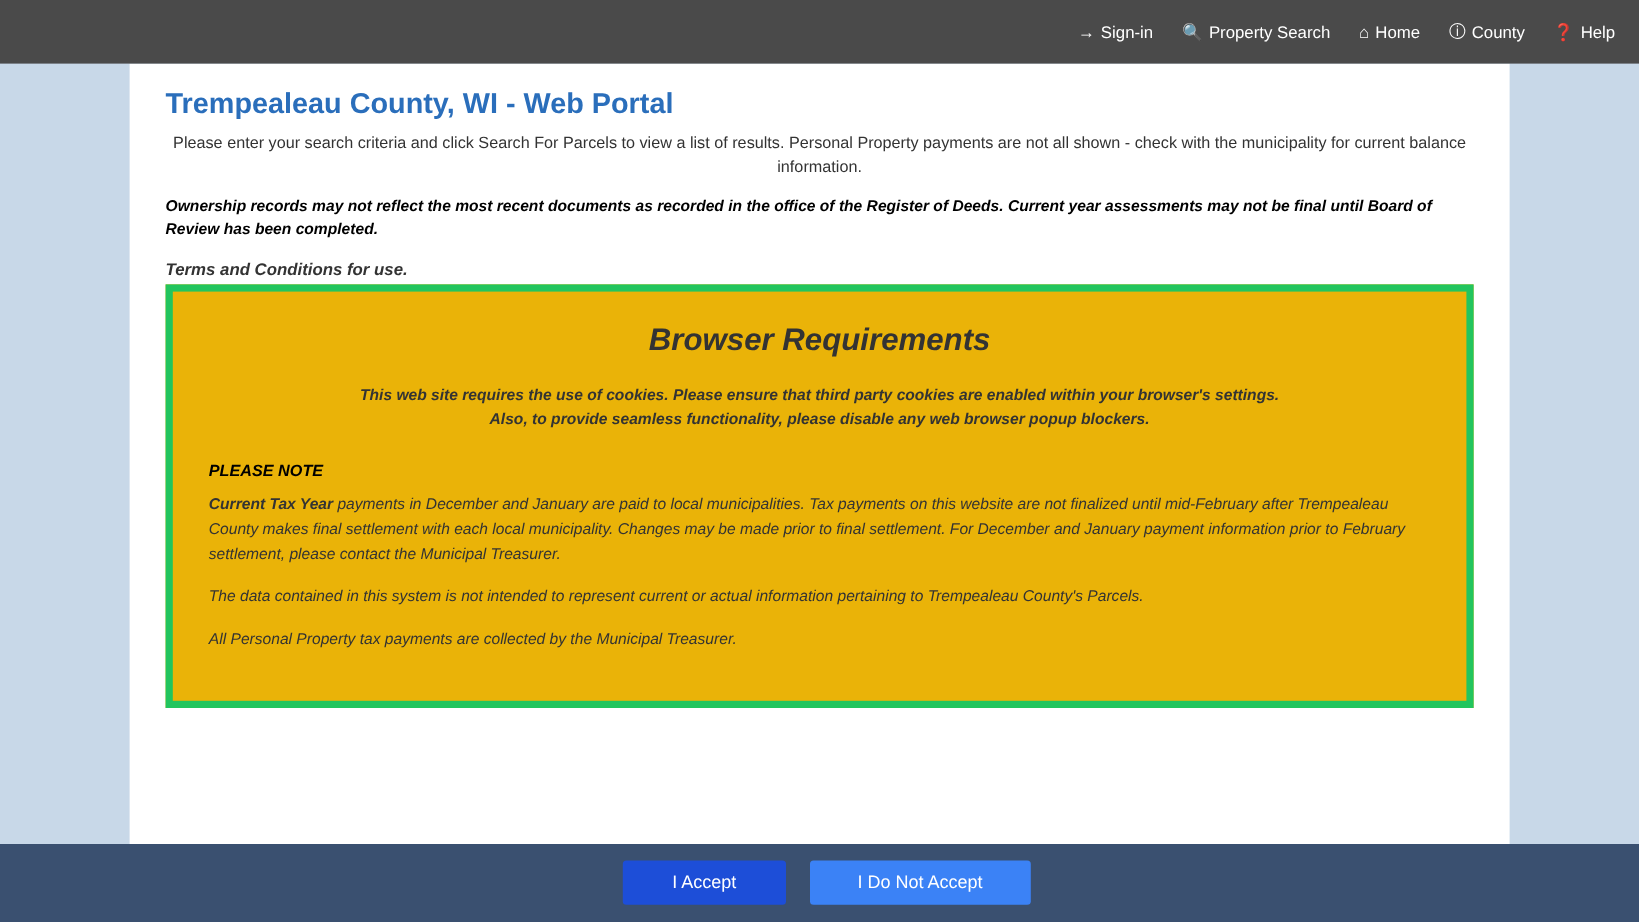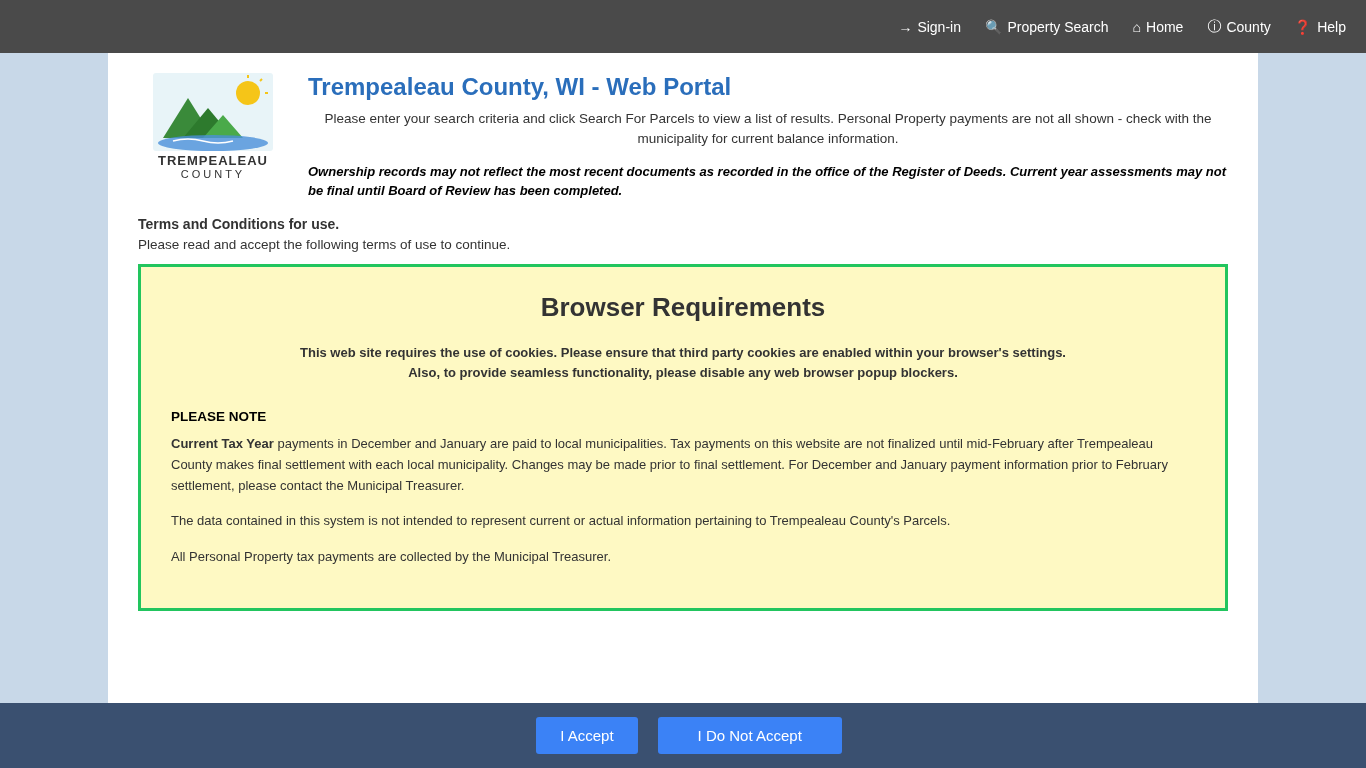--- a/index.html
+++ b/index.html
@@ -103,37 +103,38 @@
       font-style: italic;
       font-weight: bold;
       color: #000;
       font-size: 13px;
       line-height: 1.5;
     }
 
     
     .terms-section {
       margin-top: 8px;
+      font-style: italic;
     }
     .terms-title {
       font-weight: bold;
       font-size: 14px;
       margin-bottom: 5px;
       color: #333;
     }
     .terms-intro {
       font-size: 13.5px;
       color: #333;
       margin-bottom: 12px;
     }
 
     
     .terms-box {
-      border: 3px solid #22c55e;
-      background: #fef9c3;
+      border: 6px solid #22c55e;
+      background: #eab308;
       padding: 25px 30px;
       margin-bottom: 25px;
     }
     .terms-box-title {
       text-align: center;
       font-size: 26px;
       font-weight: bold;
       color: #333;
       margin-bottom: 20px;
     }
@@ -168,24 +169,24 @@
       left: 0;
       right: 0;
       background: #3a5070;
       padding: 14px;
       display: flex;
       justify-content: center;
       gap: 20px;
       z-index: 100;
     }
     .btn-accept {
-      background: #3b82f6;
+      background: #1d4ed8;
       color: #fff;
       border: none;
-      padding: 10px 24px;
+      padding: 10px 41px;
       font-size: 15px;
       cursor: pointer;
       border-radius: 3px;
       font-weight: normal;
       margin-left: 12px;
     }
     .btn-do-not-accept {
       background: #3b82f6;
       color: #fff;
       border: none;
@@ -219,56 +220,30 @@
   <a>
     <span>❓</span>
     <span>Help</span>
   </a>
 </nav>
 
 <div class="page-wrapper">
   <div class="content-area">
 
     <div class="header-section">
-      <div class="logo-area">
-
-        <div class="logo-svg-wrapper">
-          <svg width="120" height="78" viewBox="0 0 120 78" xmlns="http://www.w3.org/2000/svg">
-
-            <rect width="120" height="78" fill="#e8f4f8" rx="3"></rect>
-
-            <circle cx="95" cy="20" r="12" fill="#f5c518"></circle>
-
-            <line x1="95" y1="5" x2="95" y2="2" stroke="#f5c518" stroke-width="2"></line>
-            <line x1="107" y1="8" x2="109" y2="6" stroke="#f5c518" stroke-width="2"></line>
-            <line x1="112" y1="20" x2="115" y2="20" stroke="#f5c518" stroke-width="2"></line>
-
-            <polygon points="10,65 35,25 60,65" fill="#3a8a3a"></polygon>
-            <polygon points="30,65 55,35 80,65" fill="#2d7a2d"></polygon>
-            <polygon points="50,65 70,42 90,65" fill="#4aaa4a"></polygon>
-
-            <ellipse cx="60" cy="70" rx="55" ry="8" fill="#4a90d9" opacity="0.8"></ellipse>
-
-            <path d="M20 68 Q35 64 50 68 Q65 72 80 68" stroke="#fff" stroke-width="1.5" fill="none"></path>
-          </svg>
-        </div>
-        <div class="logo-text">TREMPEALEAU</div>
-        <div class="logo-subtext">COUNTY</div>
-      </div>
 
       <div class="header-text">
         <h1 class="page-title">Trempealeau County, WI - Web Portal</h1>
         <p class="intro-text">Please enter your search criteria and click Search For Parcels to view a list of results. Personal Property payments are not all shown - check with the municipality for current balance information.</p>
         <p class="warning-text">Ownership records may not reflect the most recent documents as recorded in the office of the Register of Deeds. Current year assessments may not be final until Board of Review has been completed.</p>
       </div>
     </div>
 
     <div class="terms-section">
       <div class="terms-title">Terms and Conditions for use.</div>
-      <div class="terms-intro">Please read and accept the following terms of use to continue.</div>
 
       <div class="terms-box">
         <div class="terms-box-title">Browser Requirements</div>
 
         <div class="browser-req-note">
           <span>This web site requires the use of cookies. Please ensure that third party cookies are enabled within your browser's settings.</span><br>
           <span>Also, to provide seamless functionality, please disable any web browser popup blockers.</span>
         </div>
 
         <div class="please-note-title">PLEASE NOTE</div>

